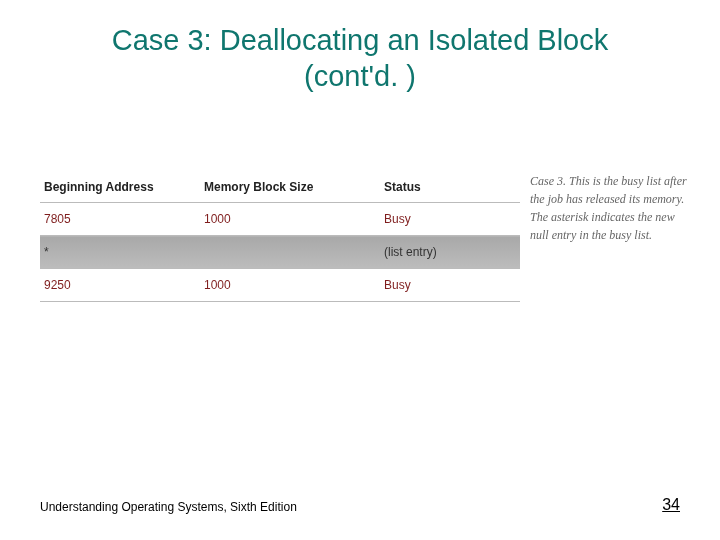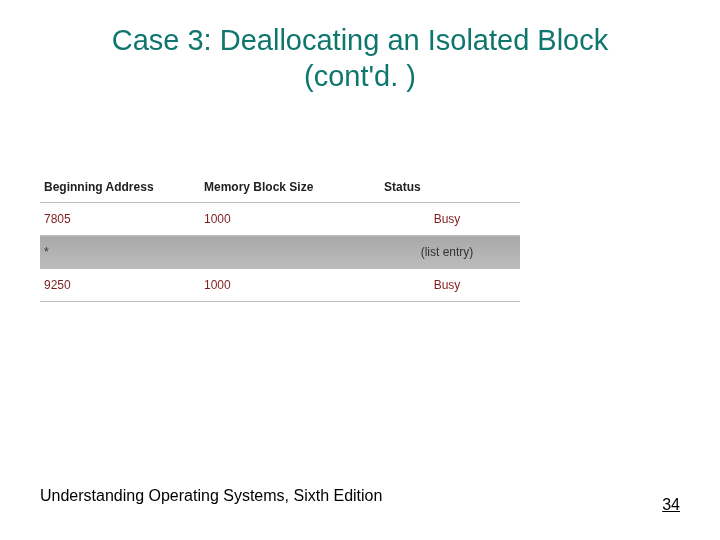--- a/index.html
+++ b/index.html
@@ -44,21 +44,21 @@
   }
   .tbl td {
     padding: 9px 10px 9px 4px;
     color: #7f1d1d;
     background: #fff;
     border-bottom: 1px solid #bbb;
     font-size: 12px;
   }
   .tbl td.col-addr { width: 160px; }
   .tbl td.col-size { width: 180px; margin-left: 44px; }
-  .tbl td.col-stat { width: 140px; text-align: center; }
+  .tbl td.col-stat { width: 140px; }
   .null-row td {
     background: #b0b0b0;
     background: linear-gradient(#a8a8a8,#bcbcbc);
     color: #333;
   }
   .sidebar {
     position: absolute;
     top: 172px;
     left: 530px;
     width: 165px;
@@ -70,23 +70,23 @@
   }
   .sidebar .label {
     color: #d46a00;
     font-weight: 700;
     font-style: normal;
     display: block;
     margin-bottom: 4px;
   }
   .footer-left {
     position: absolute;
-    bottom: 35px;
+    bottom: 26px;
     left: 40px;
-    font-size: 16px;
+    font-size: 12px;
     color: #000;
   }
   .footer-right {
     position: absolute;
     bottom: 26px;
     right: 40px;
     font-size: 16px;
     color: #000;
     text-decoration: underline;
   }
@@ -124,18 +124,19 @@
         <tr>
           <td class="col-addr">9250</td>
           <td class="col-size">1000</td>
           <td class="col-stat">Busy</td>
         </tr>
       </tbody>
     </table>
   </div>
 
   <div class="sidebar">
+    <span>Case 3. This is the busy list after the job has released its memory. The asterisk indicates the new null entry in the busy list.</span>
   </div>
 
   <div class="footer-left">Understanding Operating Systems, Sixth Edition</div>
   <div class="footer-right">34</div>
 
 </div>
 
 </body></html>

